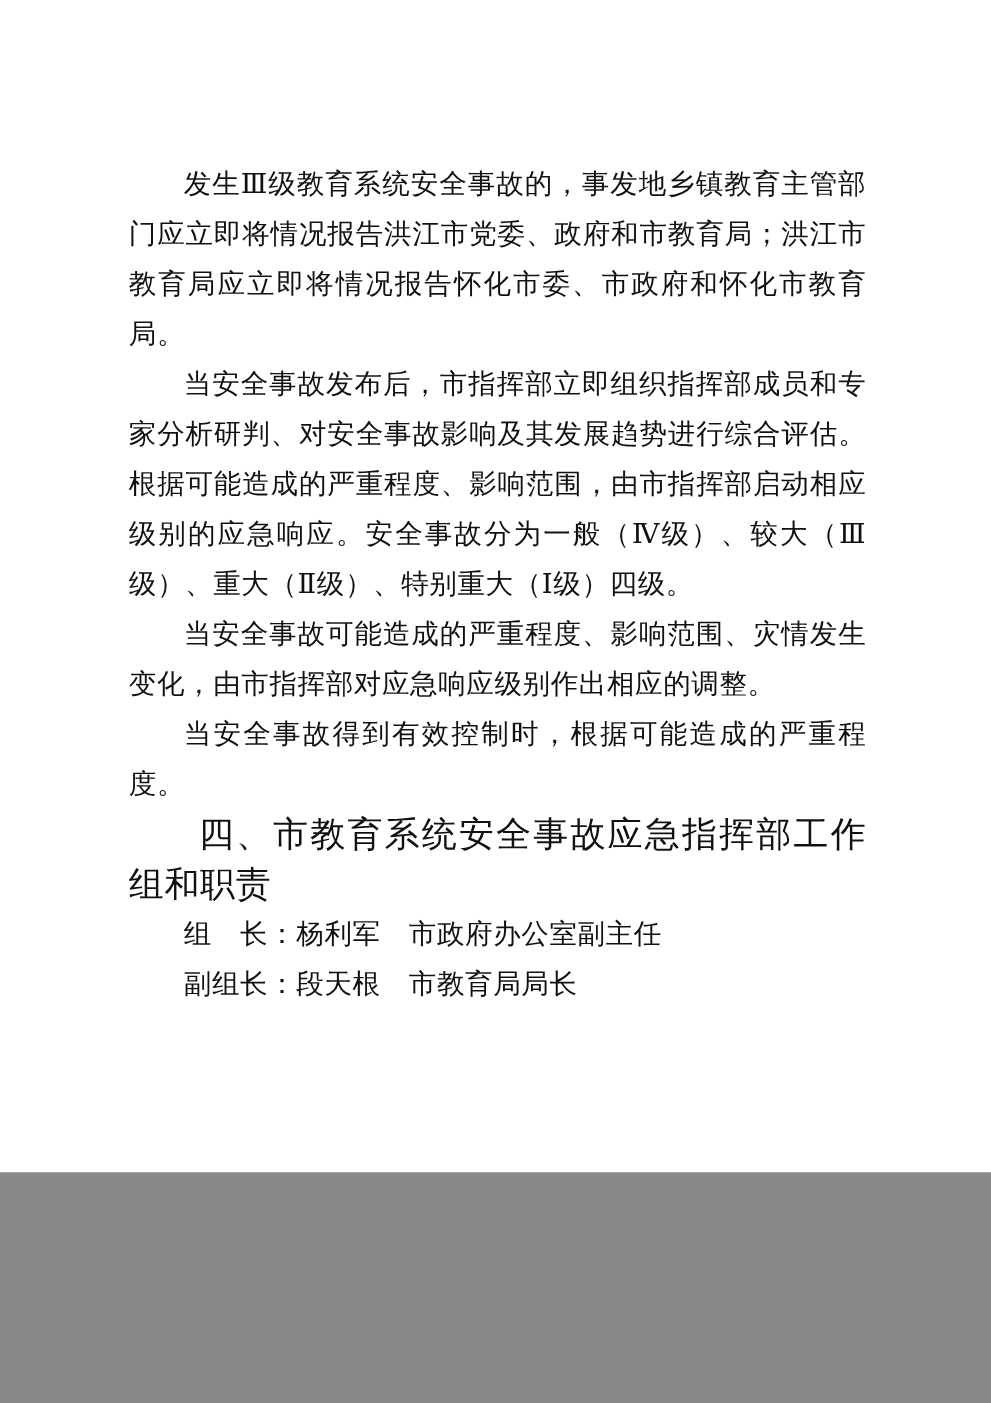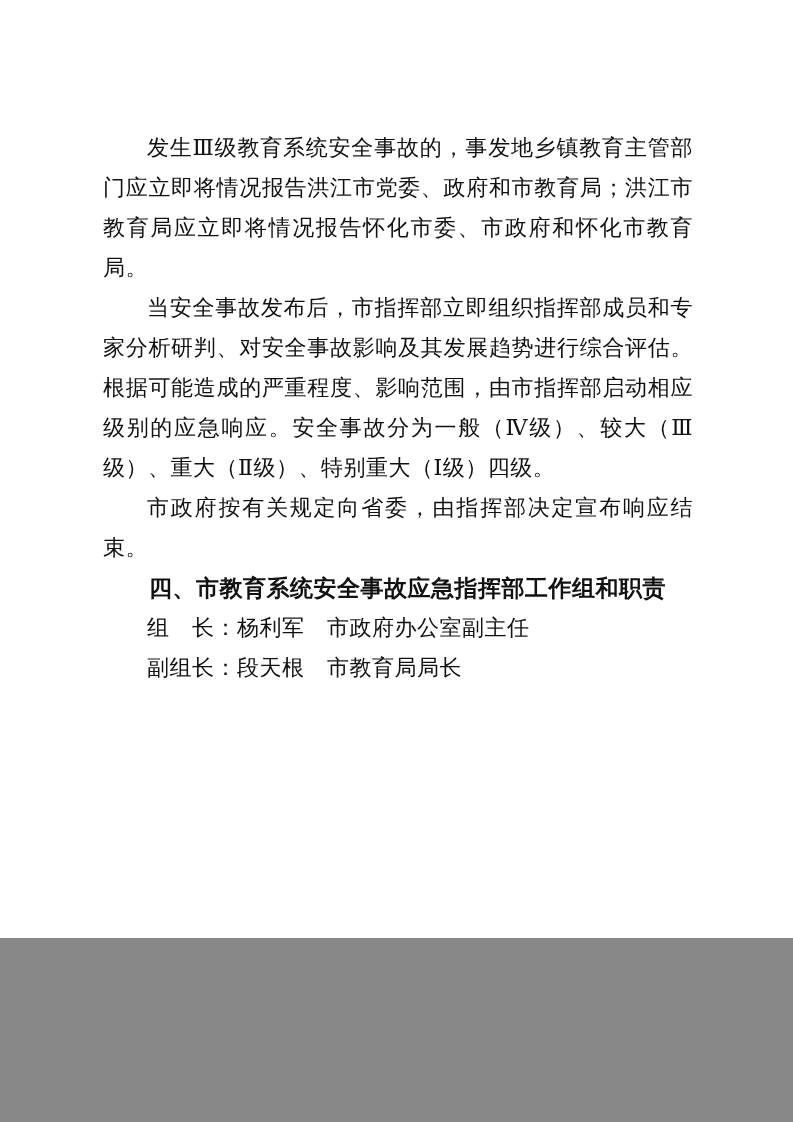--- a/index.html
+++ b/index.html
@@ -43,23 +43,23 @@
 
   
   .doc-body h3.sub-heading {
     font-weight: bold;
     font-family: "DejaVu Serif", "Liberation Serif", serif;
     letter-spacing: 1px;
   }
 
   
   .doc-body h2.section-heading {
-    font-weight: bold;
+    font-weight: normal;
     font-family: "DejaVu Sans", "Liberation Sans", sans-serif;
-    font-size: 23px;
+    font-size: 28px;
     letter-spacing: 0.5px;
   }
 
   .role-line {
     white-space: pre-wrap;
   }
 
   .footer-pagenum {
     position: absolute;
     left: 103px;
@@ -78,23 +78,24 @@
 <div class="page">
 
   <div class="doc-body">
 
     <p>发生Ⅲ级教育系统安全事故的，事发地乡镇教育主管部门应立即将情况报告洪江市党委、政府和市教育局；洪江市教育局应立即将情况报告怀化市委、市政府和怀化市教育局。</p>
 
 
 
     <p>当安全事故发布后，市指挥部立即组织指挥部成员和专家分析研判、对安全事故影响及其发展趋势进行综合评估。根据可能造成的严重程度、影响范围，由市指挥部启动相应级别的应急响应。安全事故分为一般（Ⅳ级）、较大（Ⅲ级）、重大（Ⅱ级）、特别重大（Ⅰ级）四级。</p>
 
+    <p>当安全事故可能造成的严重程度、影响范围、灾情发生变化，由市指挥部对应急响应级别作出相应的调整。</p>
 
 
-    <p>市政府按有关规定向省委，由指挥部决定宣布响应结束。</p>
+    <p>当安全事故得到有效控制时，根据可能造成的严重程度。</p>
 
     <h2 class="section-heading">四、市教育系统安全事故应急指挥部工作组和职责</h2>
 
 
     <p class="role-line">组　长：杨利军　市政府办公室副主任</p>
 
     <p class="role-line">副组长：段天根　市教育局局长</p>
 
   </div>
 

